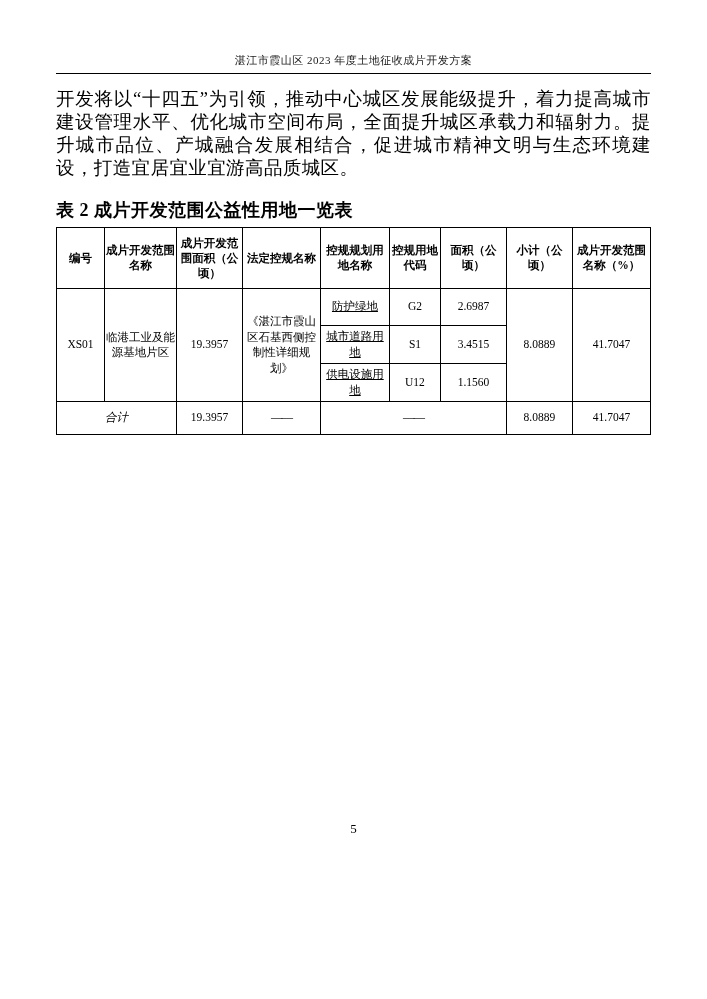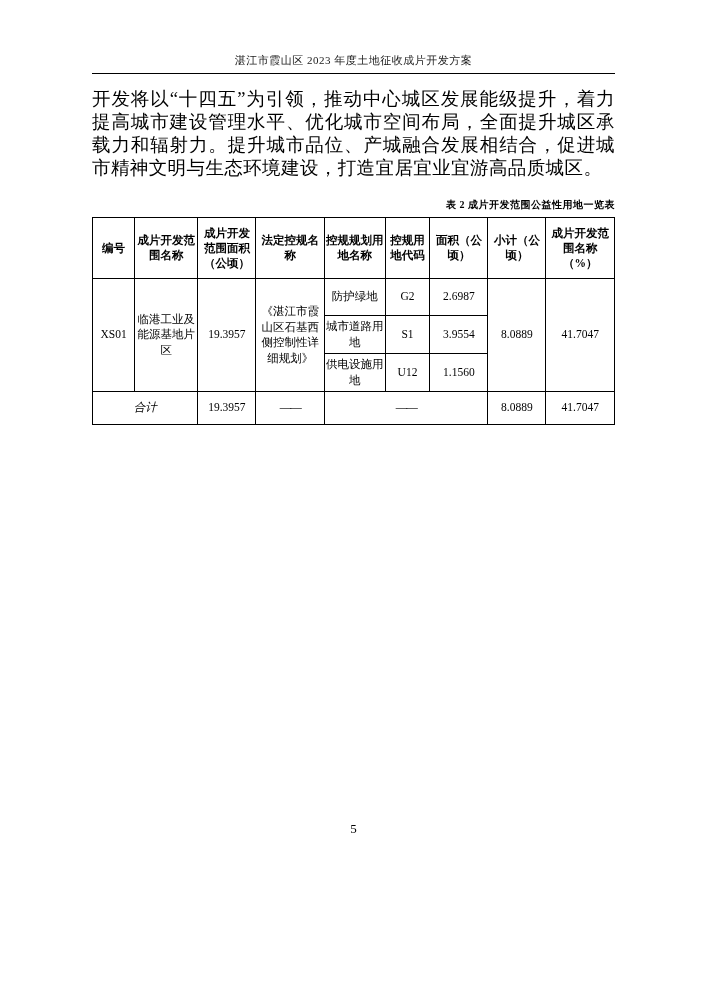--- a/index.html
+++ b/index.html
@@ -13,21 +13,21 @@
     font-family: "Liberation Serif", "DejaVu Serif", serif;
     color: #000000;
     position: relative;
     overflow: hidden;
   }
   .page {
     position: relative;
     width: 707px;
     height: 885px;
     box-sizing: border-box;
-    padding: 0 92px;
+    padding: 0 56px;
   }
 
   
   .header-area {
     padding-top: 54px;
     text-align: center;
   }
   .header-text {
     font-size: 11px;
     letter-spacing: 0.5px;
@@ -63,22 +63,22 @@
     line-height: 33px;
     margin: 22px 0 10px 0;
     letter-spacing: 1px;
   }
   .section-title .num {
     margin-right: 18px;
   }
 
   
   .table-caption {
-    text-align: right;
-    font-size: 10px;
+    text-align: left;
+    font-size: 18px;
     font-weight: bold;
     margin-top: 18px;
     margin-bottom: 5px;
     letter-spacing: 0.5px;
   }
   table.data {
     border-collapse: collapse;
     width: 100%;
     table-layout: fixed;
     font-size: 11.5px;
@@ -96,20 +96,21 @@
   table.data thead th {
     font-weight: bold;
     height: 54px;
     line-height: 1.3;
   }
   .cell-tall {
     height: 90px;
   }
   .cell-sub {
     height: 30px;
+    text-decoration: underline;
   }
   .dash {
     letter-spacing: -1px;
   }
 
   
   .footer {
     position: absolute;
     bottom: 48px;
     left: 0;
@@ -167,21 +168,21 @@
         <td rowspan="3">《湛江市霞山区石基西侧控制性详细规划》</td>
         <td class="cell-sub">防护绿地</td>
         <td>G2</td>
         <td>2.6987</td>
         <td rowspan="3">8.0889</td>
         <td rowspan="3">41.7047</td>
       </tr>
       <tr>
         <td class="cell-sub">城市道路用地</td>
         <td>S1</td>
-        <td>3.9554</td>
+        <td>3.4515</td>
       </tr>
       <tr>
         <td class="cell-sub">供电设施用地</td>
         <td>U12</td>
         <td>1.1560</td>
       </tr>
       <tr>
         <td colspan="2" style="height:26px;font-style:italic;">合计</td>
         <td>19.3957</td>
         <td class="dash">——</td>

